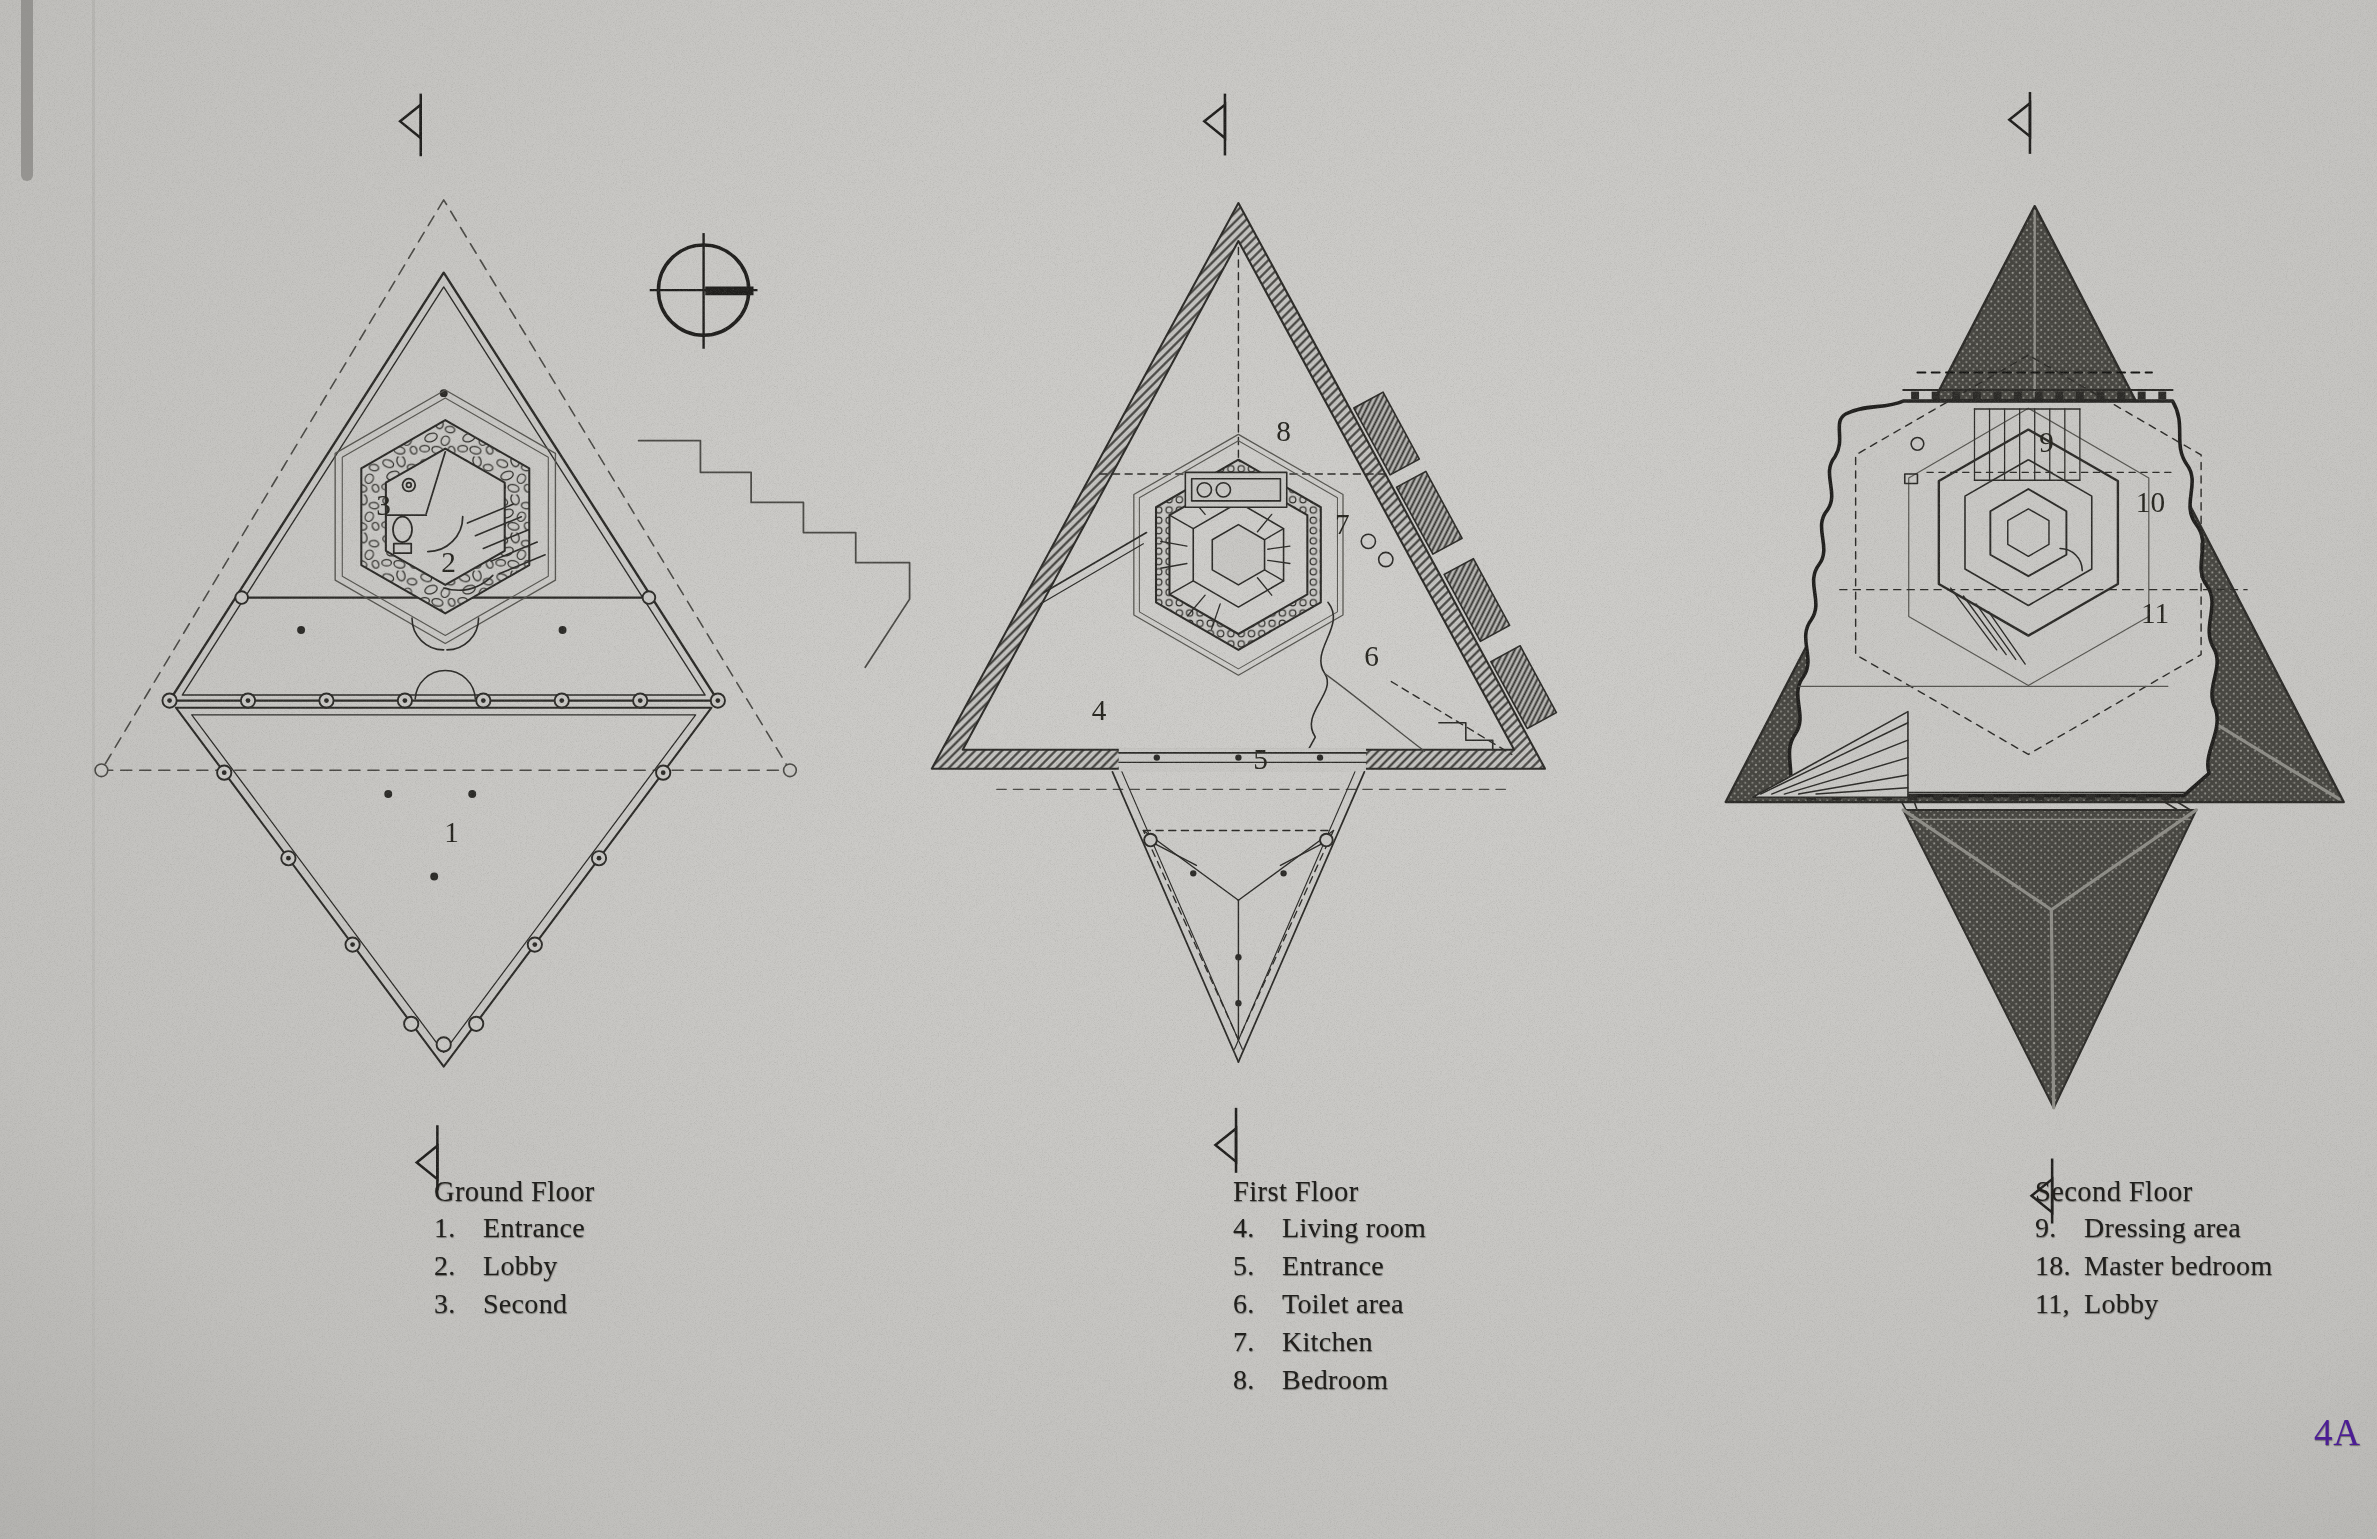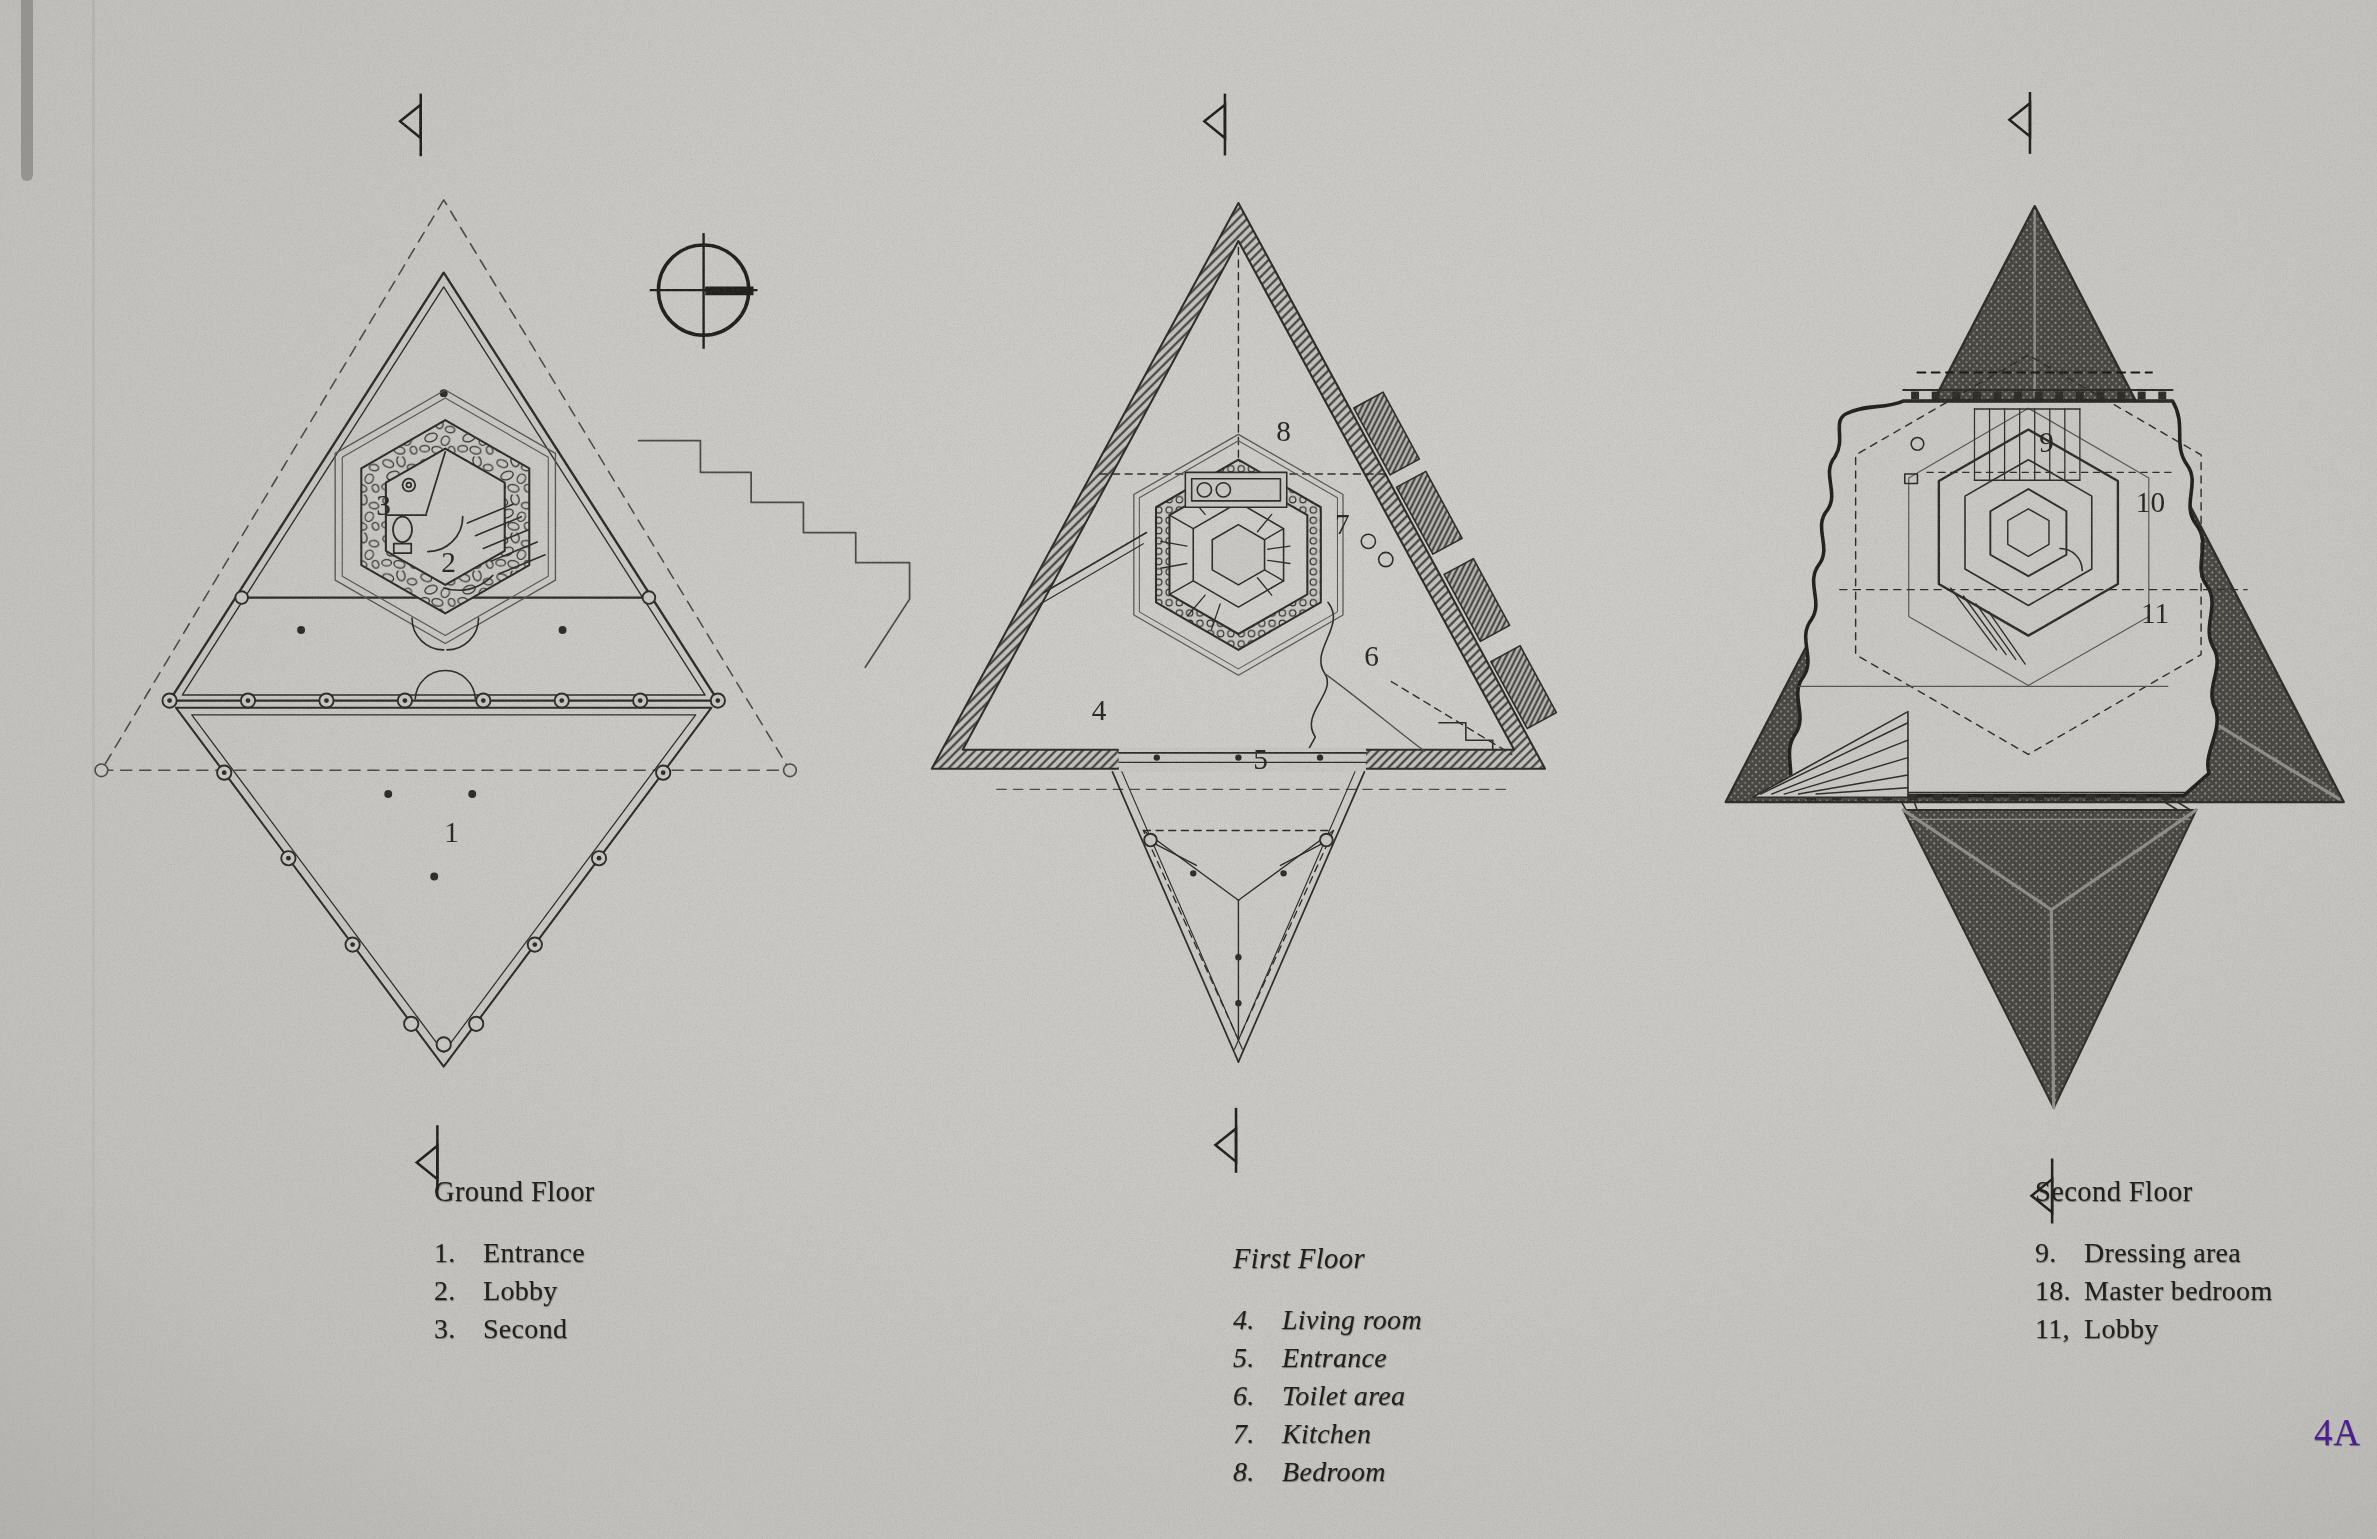--- a/index.html
+++ b/index.html
@@ -5,21 +5,21 @@
   html,body{margin:0;padding:0;}
   body{
     width:2377px;height:1539px;position:relative;overflow:hidden;
     background:radial-gradient(ellipse at 55% 38%, #cfcecb 0%, #c9c8c5 45%, #c2c1be 78%, #b4b3b0 100%);
     font-family:"Liberation Serif", serif;
   }
   #drawing{position:absolute;left:0;top:0;}
   .artifact-streak{position:absolute;left:20.6px;top:0;width:12.7px;height:181px;background:#7e7d79;opacity:.65;border-radius:0 0 6.3px 6.3px;}
   .fold-line{position:absolute;left:92px;top:0;width:3.2px;height:1539px;background:linear-gradient(#9a9995,#b0afab);opacity:.28;}
   .legend{position:absolute;width:365px;color:#21201d;text-shadow:0.5px 0.5px 1px rgba(30,30,25,.5);}
-  .legend-title{font-size:28.5px;line-height:35px;margin-bottom:25px;letter-spacing:0.4px;}
+  .legend-title{font-size:28.5px;line-height:35px;letter-spacing:0.4px;}
   .legend-row{display:flex;font-size:28px;line-height:38px;letter-spacing:0.3px;}
   .legend-num{min-width:49px;}
   .sheet-label{position:absolute;left:2314px;top:1411px;font-size:37px;color:#4c1d95;text-shadow:0.5px 0.5px 1.1px rgba(30,30,25,.5);letter-spacing:0.8px;}
   .plannum{font-family:"Liberation Serif", serif;}
 </style>
 </head>
 <body>
 
 <div class="artifact-streak"></div>
 <div class="fold-line"></div>
@@ -421,21 +421,21 @@
       <div class="legend-row">
         <span class="legend-num">2.</span>
         <span>Lobby</span>
       </div>
       <div class="legend-row">
         <span class="legend-num">3.</span>
         <span>Second</span>
       </div>
     </div>
 </div>
-<div class="legend" style="left:1233px;top:1241px;font-style:italic;">
+<div class="legend" style="left:1233px;top:1174px;">
   <div class="legend-title">First Floor</div>
   <div class="legend-rows">
       <div class="legend-row">
         <span class="legend-num">4.</span>
         <span>Living room</span>
       </div>
       <div class="legend-row">
         <span class="legend-num">5.</span>
         <span>Entrance</span>
       </div>

